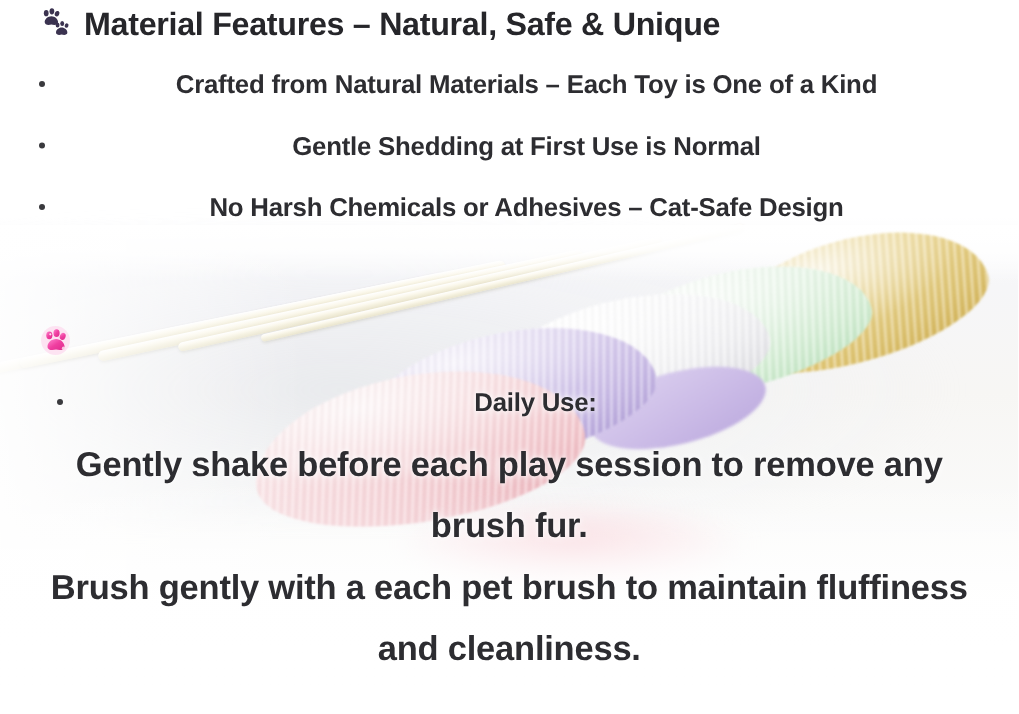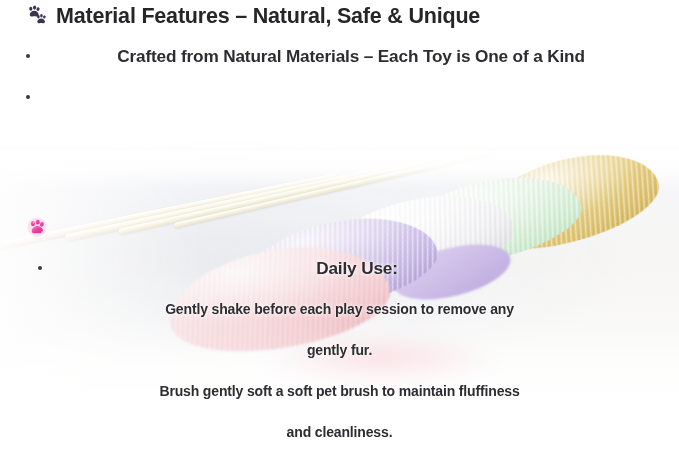--- a/index.html
+++ b/index.html
@@ -236,21 +236,21 @@
   ul.bullets li .dot {
     position: absolute;
     left: 26px;
     top: 18px;
     width: 4px;
     height: 4px;
     border-radius: 50%;
     background: #3a3a3e;
   }
   .sub-line {
-    font-size: 14px;
+    font-size: 23px;
     font-weight: 700;
     color: #2d2d31;
     letter-spacing: -0.15px;
     line-height: 41px;
     white-space: nowrap;
     text-shadow: 0 0 3px rgba(255,255,255,0.92), 0 0 7px rgba(255,255,255,0.8);
   }
   .features ul.bullets { margin-top: 4px; }
   .care ul.bullets { margin-top: 5px; margin-left: 12px; }
 </style>
@@ -296,21 +296,22 @@
             <ellipse cx="36" cy="34" rx="3.8" ry="5"></ellipse>
             <ellipse cx="45" cy="31" rx="3.8" ry="5"></ellipse>
             <ellipse cx="53.5" cy="35" rx="3.6" ry="4.5" transform="rotate(22 53.5 35)"></ellipse>
             <path d="M44 39c5.9 0 11 4.7 11 9.6 0 3.5-3.1 4.6-6.1 4.6-1.9 0-3.4-0.6-4.9-0.6s-3 0.6-4.9 0.6c-3 0-6.1-1.1-6.1-4.6C33 43.7 38.1 39 44 39z"></path>
           </g>
         </svg>
         <span class="head-title">Material Features – Natural, Safe &amp; Unique</span>
       </div>
       <ul class="bullets">
         <li><span class="dot"></span><span>Crafted from Natural Materials – Each Toy is One of a Kind</span></li>
-        <li><span class="dot"></span></li>
+        <li><span class="dot"></span><span>Gentle Shedding at First Use is Normal</span></li>
+        <li><span class="dot"></span><span>No Harsh Chemicals or Adhesives – Cat-Safe Design</span></li>
       </ul>
     </div>
 
     <div class="section care">
       <div class="section-head">
         <svg class="head-icon" viewBox="0 0 64 64">
           <defs>
             <linearGradient id="pinkGrad" x1="0" y1="0" x2="1" y2="1">
               <stop offset="0%" stop-color="#ff86cf"></stop>
               <stop offset="50%" stop-color="#ef3fa0"></stop>
@@ -325,19 +326,19 @@
             <path d="M33 29c9 0 16.5 7.2 16.5 14.4 0 5.3-4.7 6.9-9.2 6.9-2.9 0-5.1-0.9-7.3-0.9s-4.4 0.9-7.3 0.9c-4.5 0-9.2-1.6-9.2-6.9C16.5 36.2 24 29 33 29z"></path>
           </g>
           <circle cx="22" cy="20" r="2.1" fill="#ffffff" opacity="0.85"></circle>
           <circle cx="47.5" cy="47" r="3.2" fill="#fbd4e8" opacity="0.9"></circle>
         </svg>
       </div>
       <ul class="bullets">
         <li><span class="dot"></span><span>Daily Use:</span></li>
       </ul>
       <div class="sub-line">Gently shake before each play session to remove any</div>
-      <div class="sub-line">gently fur.</div>
-      <div class="sub-line">Brush gently soft a soft pet brush to maintain fluffiness</div>
+      <div class="sub-line">brush fur.</div>
+      <div class="sub-line">Brush gently with a each pet brush to maintain fluffiness</div>
       <div class="sub-line">and cleanliness.</div>
     </div>
 
   </div>
 </div>
 
 </body></html>

